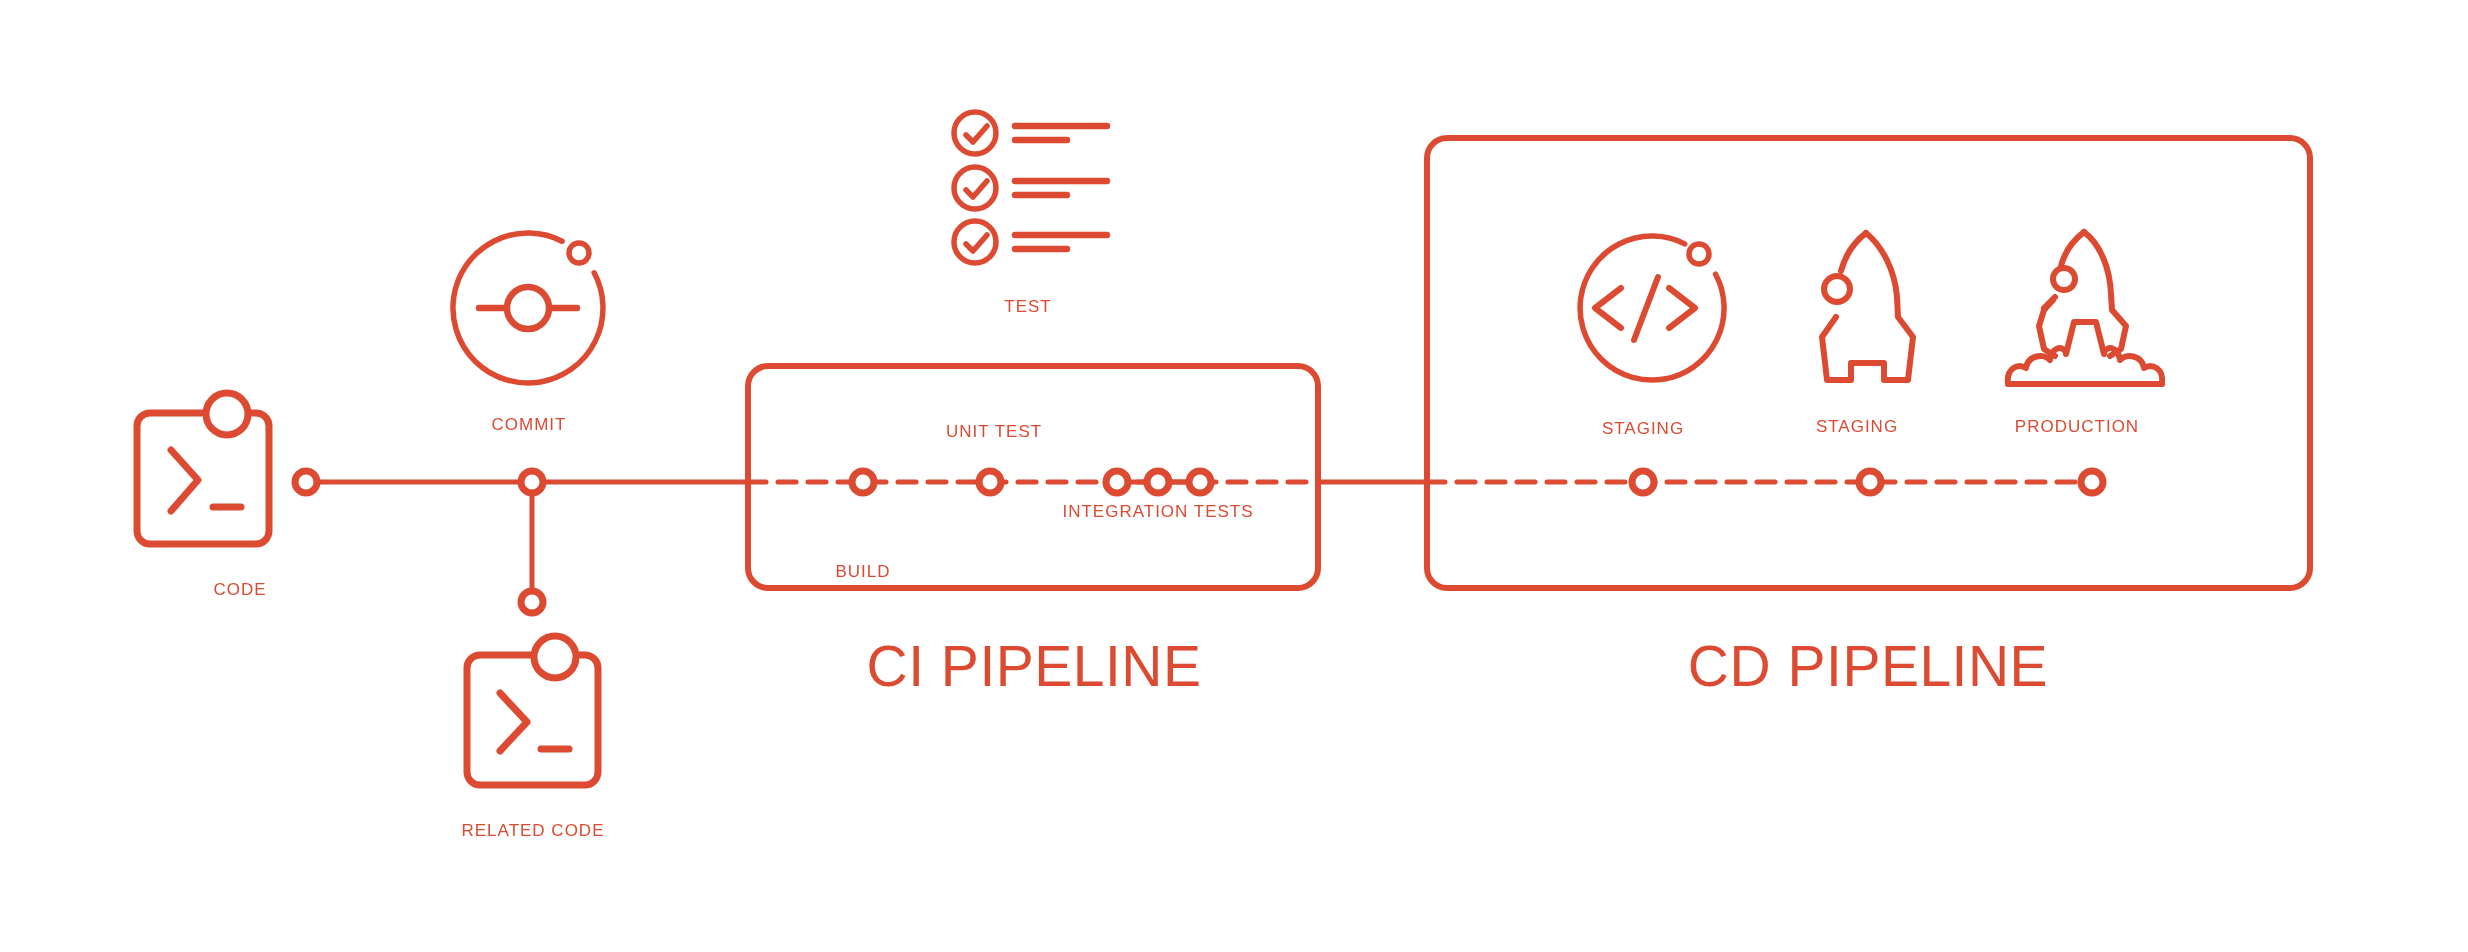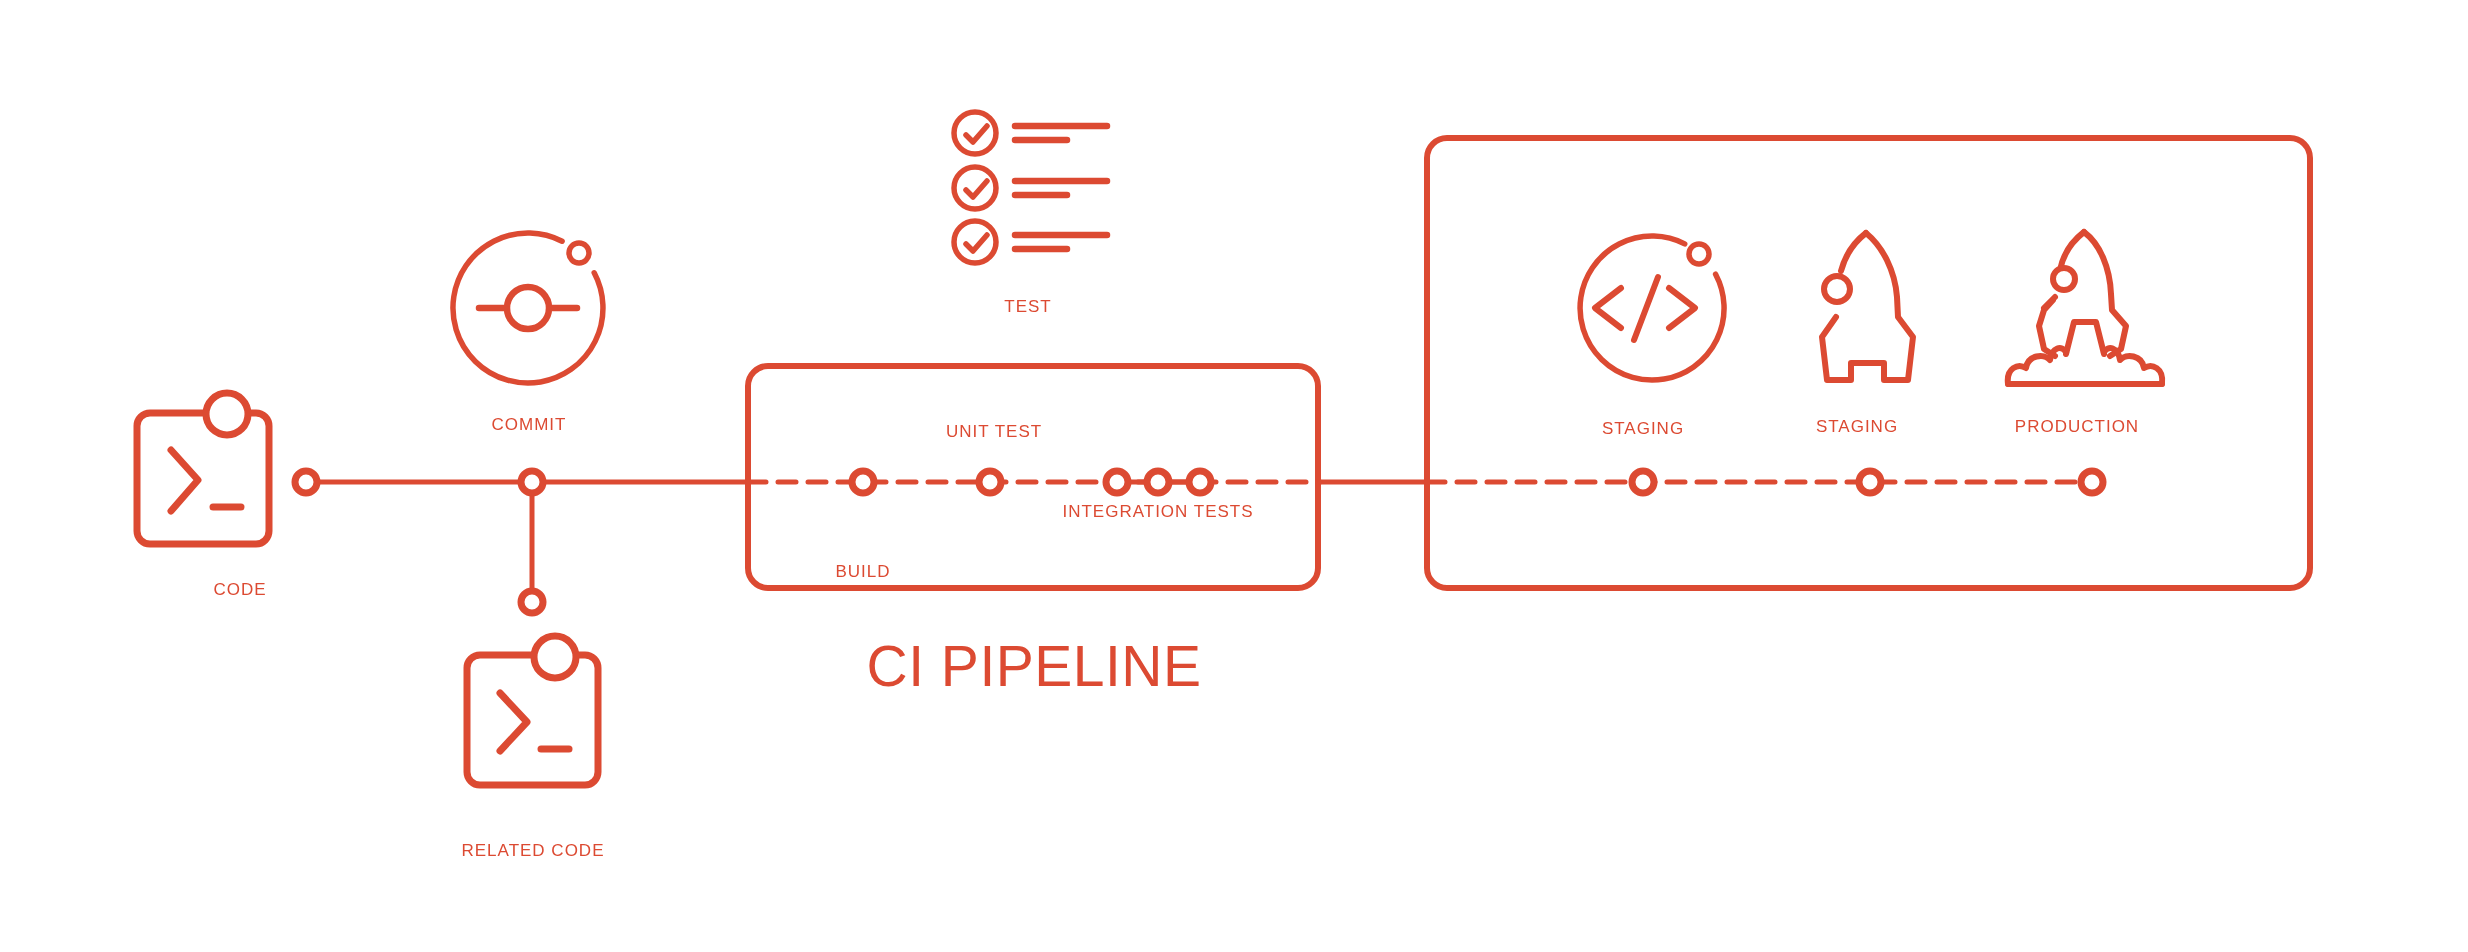--- a/index.html
+++ b/index.html
@@ -135,24 +135,25 @@
       <g>
         <path class="stroke" stroke-width="6" d="M 2008 384 C 2006 368 2018 363 2026 368 C 2028 355 2044 353 2050 360 C 2052 347 2062 345 2066 352"></path>
         <path class="stroke" stroke-width="6" d="M 2104 352 C 2108 345 2118 347 2120 360 C 2126 353 2142 355 2144 368 C 2152 363 2164 368 2162 384"></path>
         <path class="stroke" stroke-width="6" d="M 2008 384 L 2162 384"></path>
       </g>
     </g>
   </svg>
 
   <div class="lbl" style="left:205px;top:590px;margin-left:35px;">CODE</div>
   <div class="lbl" style="left:529px;top:425px;">COMMIT</div>
-  <div class="lbl" style="left:533px;top:831px;margin-top:20px;">RELATED CODE</div>
+  <div class="lbl" style="left:533px;top:831px;">RELATED CODE</div>
   <div class="lbl" style="left:1028px;top:307px;">TEST</div>
   <div class="lbl" style="left:863px;top:528px;margin-top:44px;">BUILD</div>
   <div class="lbl" style="left:994px;top:432px;">UNIT TEST</div>
   <div class="lbl" style="left:1158px;top:512px;">INTEGRATION TESTS</div>
   <div class="lbl" style="left:1643px;top:429px;">STAGING</div>
   <div class="lbl" style="left:1857px;top:427px;">STAGING</div>
   <div class="lbl" style="left:2077px;top:427px;">PRODUCTION</div>
 
   <div class="lbl-big" style="left:1034px;top:666px;">CI PIPELINE</div>
+  <div class="lbl-big" style="left:1868px;top:666px;">CD PIPELINE</div>
 
 </div>
 
 </body></html>

